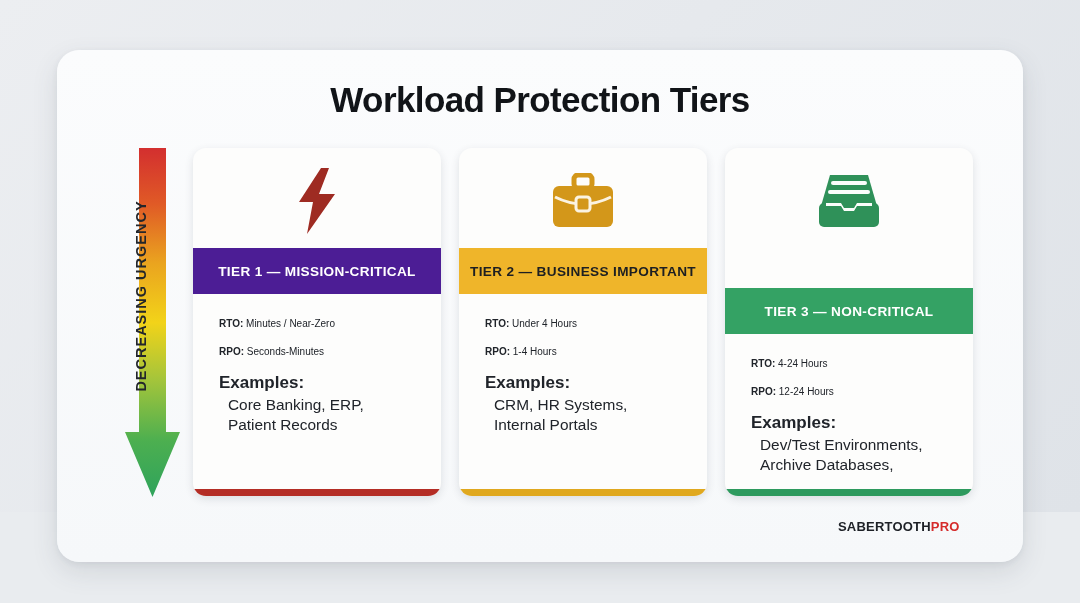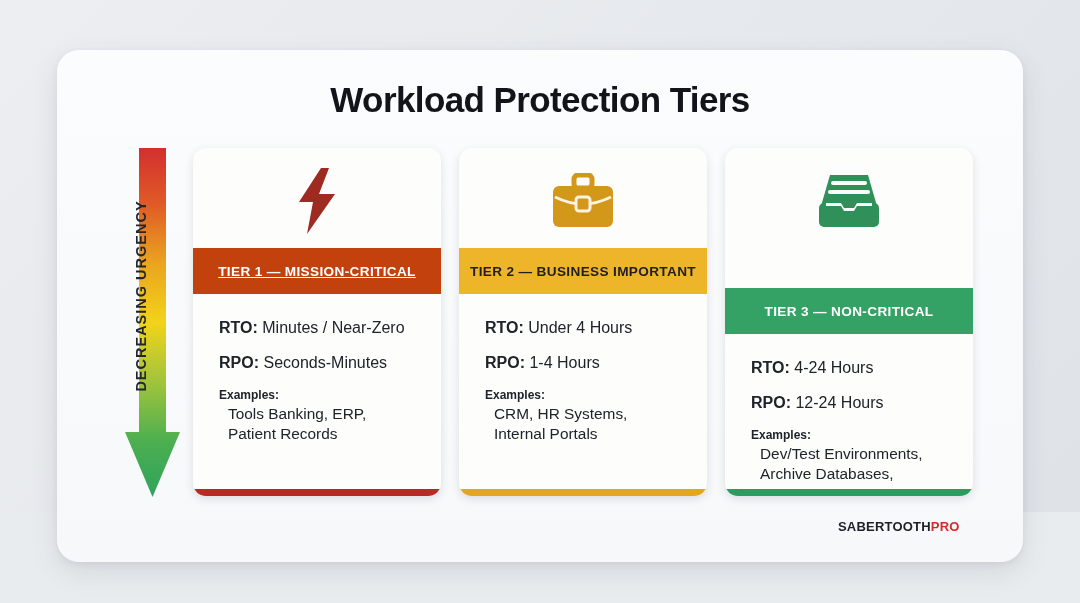--- a/index.html
+++ b/index.html
@@ -68,26 +68,26 @@
     height:46px;
     display:flex; align-items:center; justify-content:center;
     font-size:13.6px; font-weight:bold; letter-spacing:.35px;
     white-space:nowrap;
   }
   .card-body {
     flex:1;
     padding:24px 0 0 26px;
   }
   .row {
-    font-size:16px; color:#20242a;
+    font-size:10px; color:#20242a;
     margin-bottom:15px; line-height:1.25;
   }
   .row b { font-weight:bold; }
   .ex-title {
-    font-size:12px; font-weight:bold; color:#20242a;
+    font-size:17px; font-weight:bold; color:#20242a;
     margin-bottom:2px;
   }
   .ex-line {
     font-size:15.4px; color:#20242a;
     line-height:1.33; padding-left:9px;
   }
   .card-foot { height:7px; width:100%; }
 
   
   #logo {
@@ -123,32 +123,32 @@
     </svg>
     <div id="arrow-label">DECREASING URGENCY</div>
   </div>
 
   <div class="card" id="card-0">
     <div class="card-icon">
       <svg width="52" height="66" viewBox="0 0 52 66">
         <path d="M30,0 L8,34 L22,34 L16,66 L44,26 L28,26 L38,0 Z" fill="#9e2b22"></path>
       </svg>
     </div>
-    <div class="card-header" style="background:#c2410c;color:#ffffff;text-decoration:underline;">TIER 1 — MISSION-CRITICAL</div>
+    <div class="card-header" style="background:#4c1d95;color:#ffffff;">TIER 1 — MISSION-CRITICAL</div>
     <div class="card-body">
       <div class="row">
         <b>RTO:</b>
         <span>Minutes / Near-Zero</span>
       </div>
       <div class="row">
         <b>RPO:</b>
         <span>Seconds-Minutes</span>
       </div>
       <div class="ex-title">Examples:</div>
-      <div class="ex-line">Tools Banking, ERP,</div>
+      <div class="ex-line">Core Banking, ERP,</div>
       <div class="ex-line">Patient Records</div>
     </div>
     <div class="card-foot" style="background:#b42d25;"></div>
   </div>
 
   <div class="card" id="card-1">
     <div class="card-icon">
       <svg width="64" height="56" viewBox="0 0 64 56">
         <rect x="23" y="2" width="18" height="13" rx="4" fill="none" stroke="#d3971a" stroke-width="5"></rect>
         <rect x="2" y="13" width="60" height="41" rx="6" fill="#d3971a"></rect>

